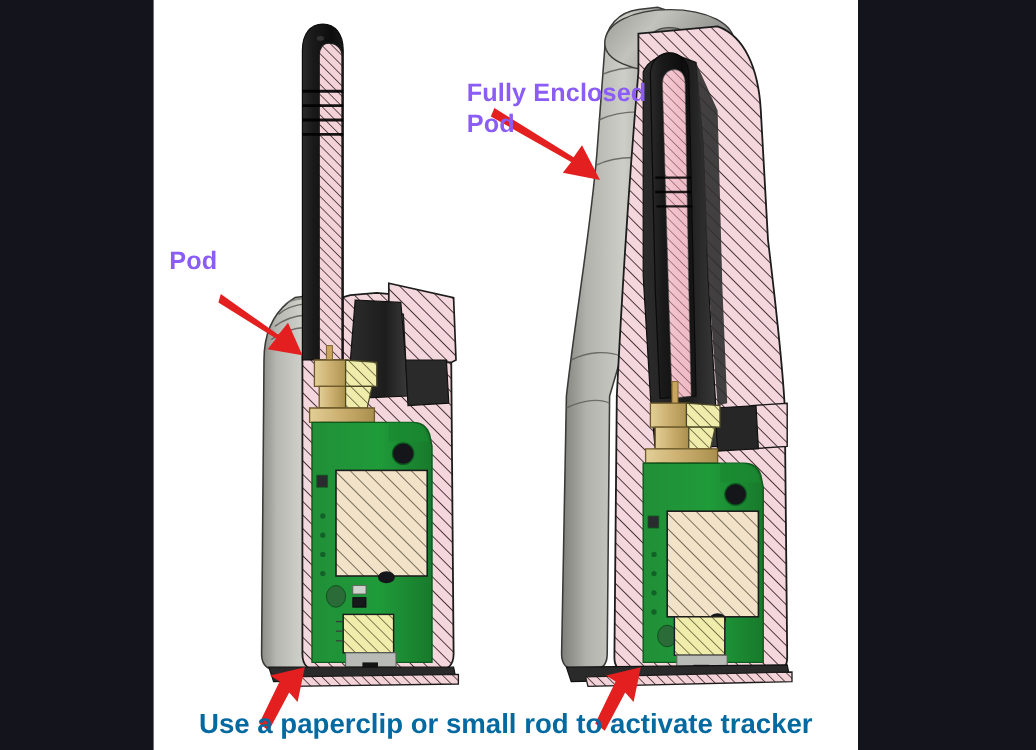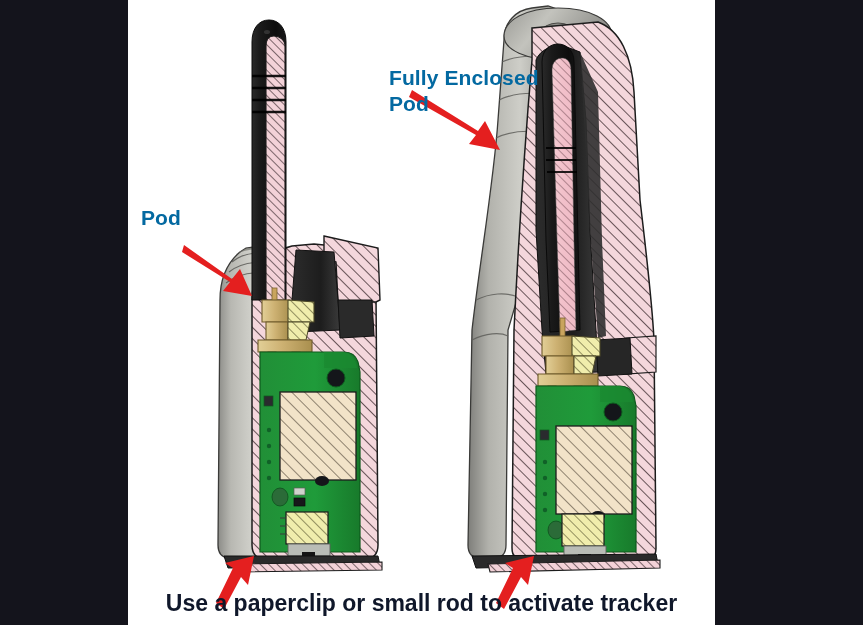--- a/index.html
+++ b/index.html
@@ -2,24 +2,24 @@
 <html><head>
 <meta charset="utf-8">
 <style>
   html,body{margin:0;padding:0;background:#14141c;}
   body{width:863px;height:625px;overflow:hidden;font-family:"Liberation Sans",sans-serif;}
   #stage{position:relative;width:863px;height:625px;background:#14141c;}
   #letterbox-left{position:absolute;left:0;top:0;width:128px;height:625px;background:#14141c;}
   #letterbox-right{position:absolute;left:715px;top:0;width:148px;height:625px;background:#14141c;}
   #canvas{position:absolute;left:128px;top:0;width:587px;height:625px;background:#ffffff;overflow:hidden;}
   svg{display:block;}
-  .lbl{position:absolute;color:#0369a1;font-weight:bold;letter-spacing:.1px;}
+  .lbl{position:absolute;color:#8b5cf6;font-weight:bold;letter-spacing:.1px;}
   #label-butter{left:13px;top:205px;font-size:21px;line-height:26px;width:180px;}
   #label-fully{left:261px;top:65px;font-size:21px;line-height:26px;width:190px;}
-  #caption{position:absolute;left:0;top:588px;width:587px;text-align:center;color:#0f172a;
+  #caption{position:absolute;left:0;top:588px;width:587px;text-align:center;color:#0369a1;
            font-size:23px;font-weight:bold;line-height:30px;}
 </style>
 </head>
 <body>
 
 <div id="stage">
 
   <div id="letterbox-left"></div>
   <div id="letterbox-right"></div>
 

